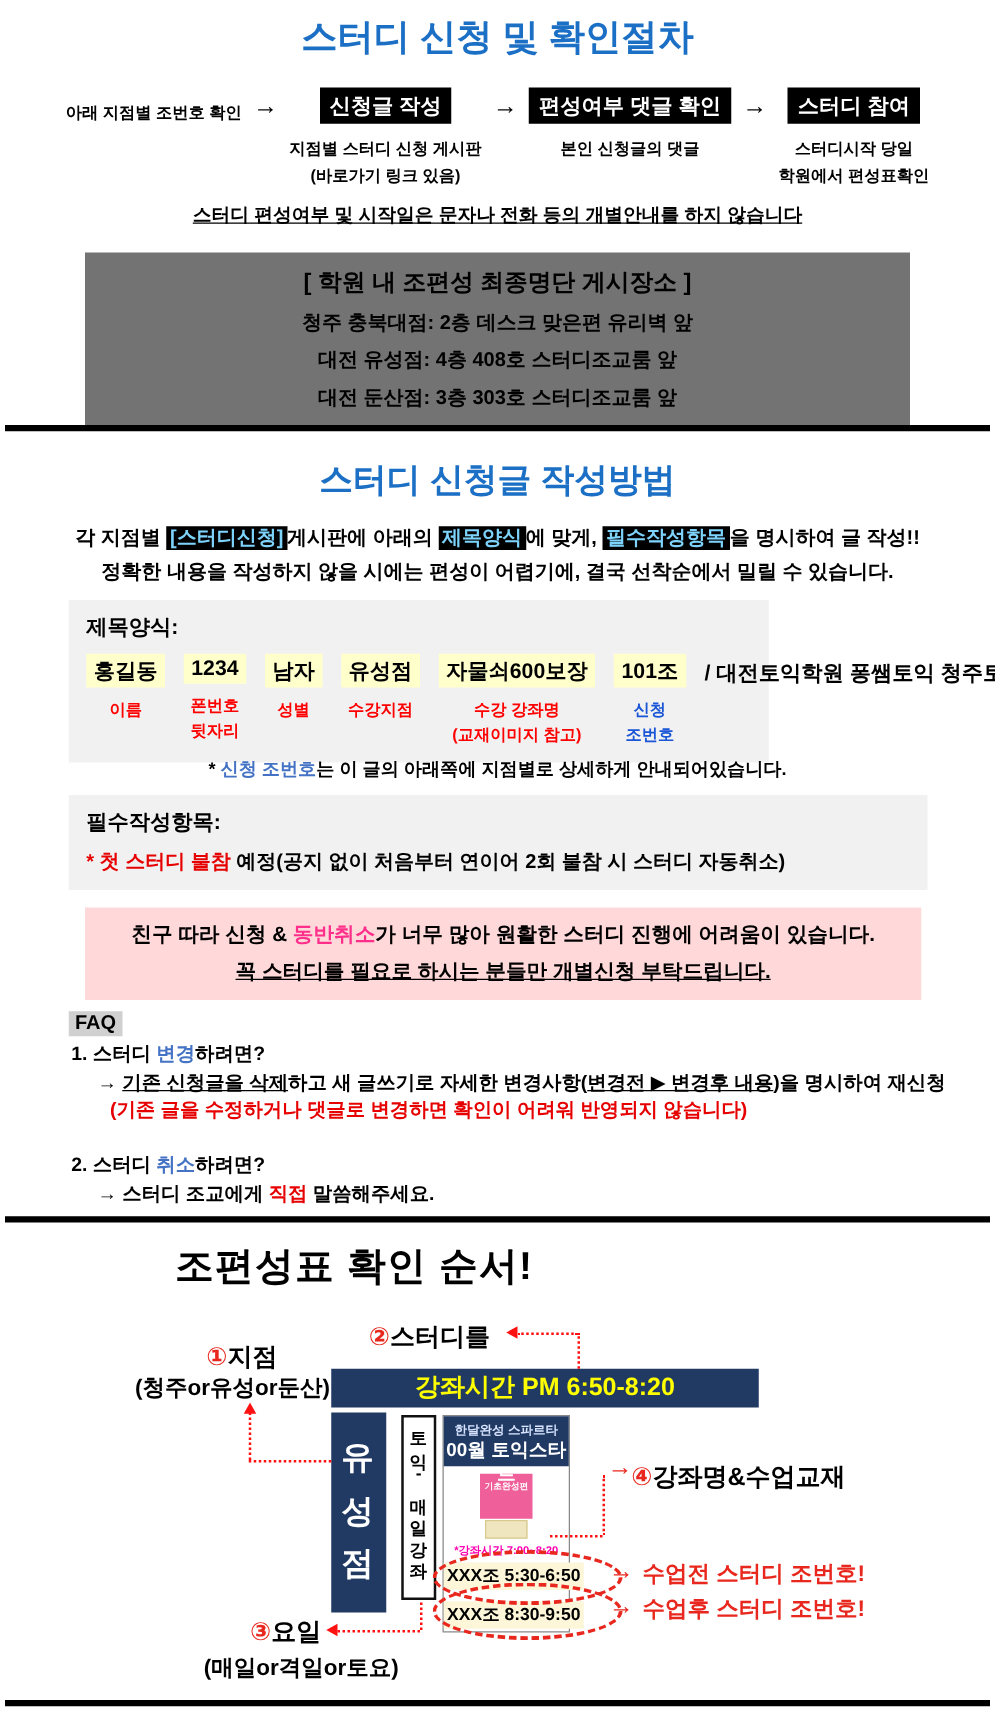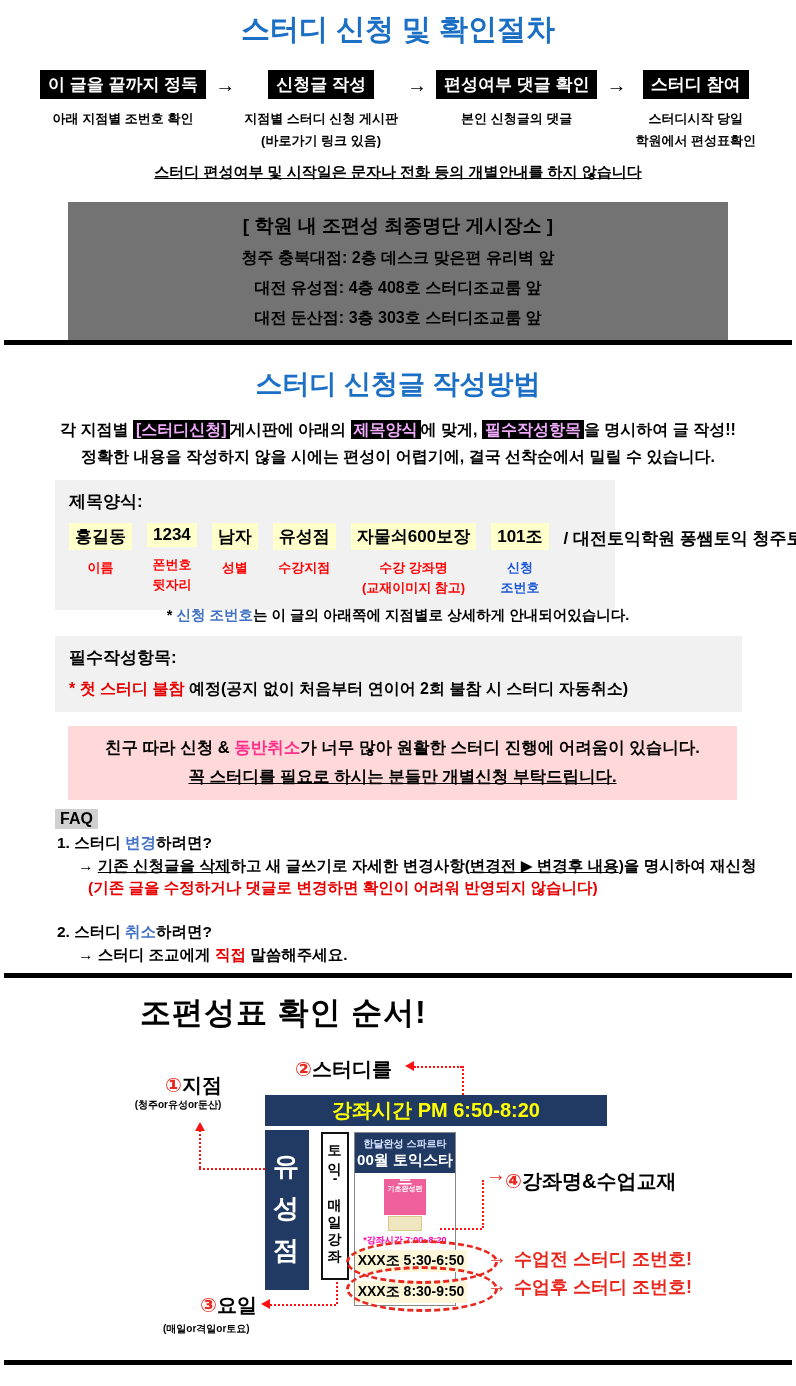--- a/index.html
+++ b/index.html
@@ -19,21 +19,21 @@
   .loc-box{top:202px;left:68px;width:660px;background:#737373;text-align:center;padding:11px 0 13px;box-sizing:border-box;}
   .loc-head{font-size:19px;font-weight:800;}
   .loc-line{font-size:16px;font-weight:700;margin-top:9px;}
   .divider{left:4px;width:788px;height:5px;background:#000;}
   .div1{top:340px;} .div2{top:973px;} .div3{top:1360px;}
 
   
   .title2{top:366px;font-size:27px;font-weight:800;color:#1b6fc4;}
   .intro1{top:420px;font-size:16px;font-weight:800;}
   .intro2{top:447px;font-size:16px;font-weight:800;}
-  .hl{background:#000;color:#f0abfc;padding:1px 3px;}
+  .hl{background:#000;color:#7dd3fc;padding:1px 3px;}
   .fmt-box{top:480px;left:55px;width:560px;background:#f1f1f1;padding:10px 0 12px 14px;box-sizing:border-box;}
   .fmt-head{font-size:17px;font-weight:800;}
   .fmt-row{display:flex;align-items:flex-start;gap:15px;margin-top:10px;}
   .field{display:flex;flex-direction:column;align-items:center;}
   .chip{background:#ffffcc;font-size:17px;font-weight:800;padding:2px 6px;white-space:nowrap;}
   .flab{margin-top:8px;font-size:13px;font-weight:700;color:#ff0000;text-align:center;line-height:1.55;white-space:nowrap;}
   .flab.blue{color:#1a56d6;}
   .fmt-suffix{font-size:17px;font-weight:800;margin-top:4px;white-space:nowrap;}
   .fmt-note{top:606px;font-size:14.5px;font-weight:800;}
   .blue-word{color:#4472c4;}
@@ -50,21 +50,21 @@
   .faq-chip{top:809px;left:55px;background:#d0d0d0;font-size:16px;font-weight:800;padding:1px 5px;}
   .faq{font-size:15.5px;font-weight:700;white-space:nowrap;}
   .q1{top:833px;left:57px;} .a1{top:856px;left:78px;} .a1r{top:878px;left:88px;color:#e60000;font-weight:800;}
   .q2{top:922px;left:57px;} .a2{top:945px;left:78px;}
   .ul{text-decoration:underline;}
 
   
   .poster-title{top:992px;left:140px;font-size:31px;font-weight:800;letter-spacing:1px;}
   .rnum{color:#e8281e;}
   .plabel{font-size:20px;font-weight:800;white-space:nowrap;}
-  .psub{font-size:10px;font-weight:700;white-space:nowrap;}
+  .psub{font-size:18px;font-weight:700;white-space:nowrap;}
   .lbl1{top:1072px;left:165px;} .sub1{top:1098px;left:108px;width:140px;text-align:center;}
   .lbl2{top:1056px;left:295px;}
   .lbl3{top:1292px;left:200px;} .sub3{top:1322px;left:163px;}
   .lbl4{top:1168px;left:505px;}
   .banner{top:1095px;left:265px;width:342px;height:31px;background:#203a63;color:#ffff00;
           font-size:20px;font-weight:800;text-align:center;line-height:31px;white-space:nowrap;}
   .vert{writing-mode:vertical-rl;text-orientation:upright;}
   .bar{top:1130px;left:265px;width:44px;height:160px;background:#203a63;display:flex;justify-content:center;}
   .bar-text{color:#fff;font-size:26px;font-weight:800;letter-spacing:16px;padding-top:6px;}
   .col{top:1132px;left:321px;width:28px;height:148px;background:#fff;border:2px solid #111;
@@ -99,21 +99,20 @@
 </style>
 </head>
 <body>
 
 <div class="page">
 
   <div class="abs ctr title1">스터디 신청 및 확인절차</div>
 
   <div class="abs flow">
     <div class="step">
-      <div class="step-box">이 글을 끝까지 정독</div>
       <div class="step-cap">
         <div>아래 지점별 조번호 확인</div>
       </div>
     </div>
     <div class="flow-arrow">→</div>
     <div class="step">
       <div class="step-box">신청글 작성</div>
       <div class="step-cap">
         <div>지점별 스터디 신청 게시판</div>
         <div>(바로가기 링크 있음)</div>

